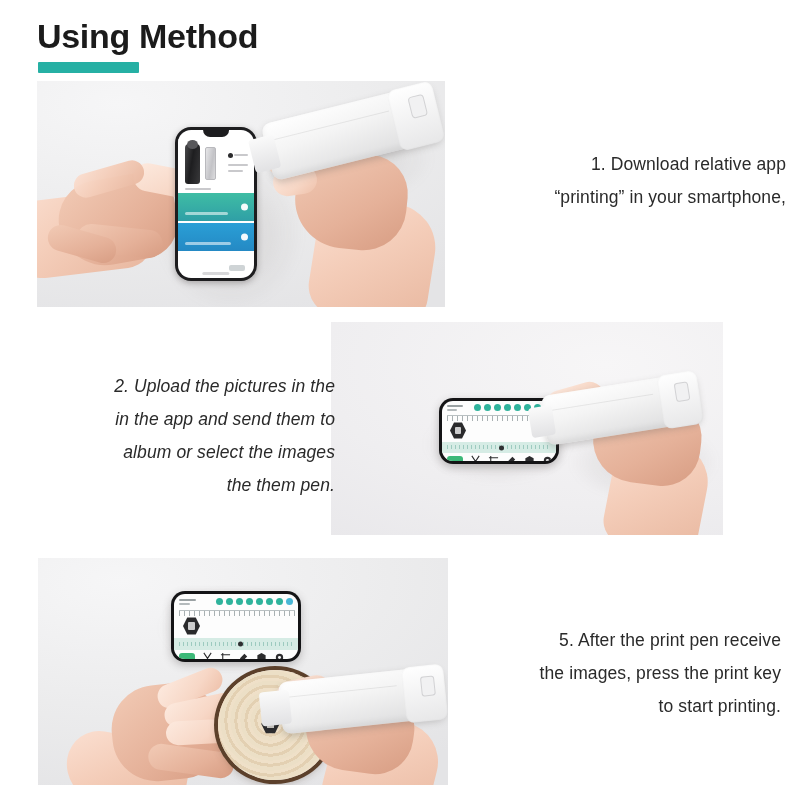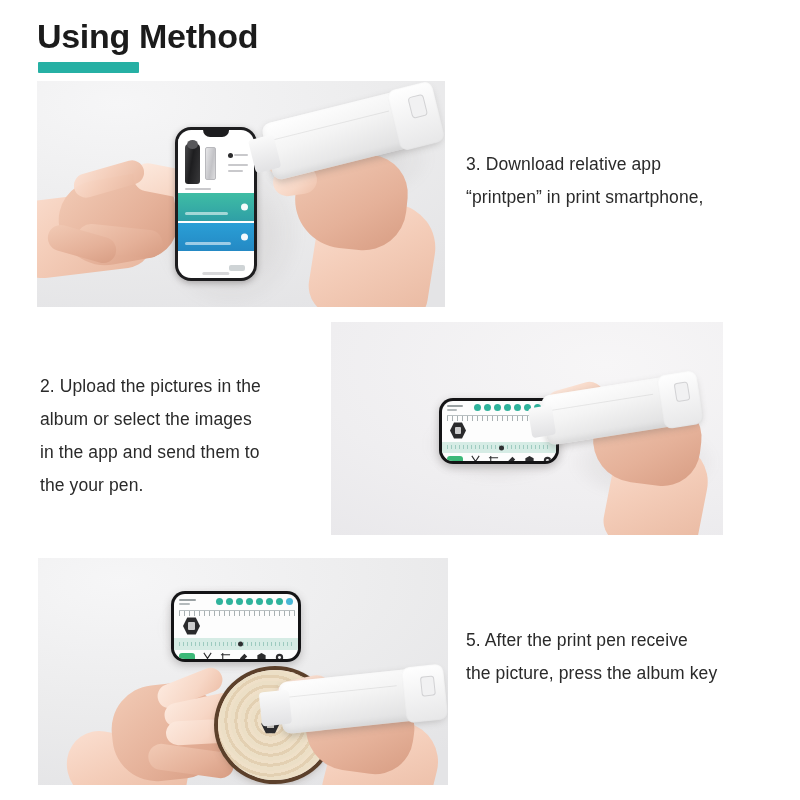--- a/index.html
+++ b/index.html
@@ -2,21 +2,21 @@
 <html><head>
 <meta charset="utf-8">
 <style>
   html,body{margin:0;padding:0;}
   body{
     width:800px;height:800px;background:#ffffff;
     font-family:"Liberation Sans", sans-serif;
     -webkit-font-smoothing:antialiased;
     overflow:hidden;position:relative;
   }
-  .page{position:relative;width:800px;height:800px;}
+  .page{position:relative;width:800px;height:800px;text-align:right;}
 
   
   .page-title{
     position:absolute;left:37px;top:14px;
     font-size:34px;line-height:44px;font-weight:700;
     color:#1b1b1b;letter-spacing:-.3px;
   }
   .title-rule{
     position:absolute;left:38px;top:62px;
     width:101px;height:11px;border-radius:1px;
@@ -180,21 +180,21 @@
     content:"";position:absolute;left:30%;top:28%;width:40%;height:44%;
     background:#ddd9d4;opacity:.85;
   }
 
   
   .step{
     position:absolute;color:#2a2a2a;
     font-size:17.5px;line-height:33px;font-weight:400;letter-spacing:.1px;
   }
   #step-1{left:466px;top:148px;width:320px;}
-  #step-2{left:40px;top:370px;width:295px;}
+  #step-2{left:40px;top:370px;width:295px;font-style:italic;}
   #step-3{left:466px;top:624px;width:315px;}
   .step .ln{display:block;white-space:nowrap;}
 </style>
 </head>
 <body>
 
 <div class="page">
 
   <div class="page-title" style="color: rgb(27, 27, 27);">Using Method</div>
   <div class="title-rule" style="background:#26b0a4"></div>
@@ -257,22 +257,22 @@
 
     <div class="pen" style="left:228px;top:22px;width:174px;height:58px;transform:rotate(-14deg);">
       <div class="seam" style="left:8px;top:17px;width:120px;height:1px;"></div>
       <div class="cap" style="right:-2px;top:-2px;width:46px;height:62px;"></div>
       <div class="slot" style="right:9px;top:9px;width:16px;height:22px;border-radius:4px;"></div>
       <div class="nose" style="left:-16px;top:12px;width:26px;height:34px;"></div>
     </div>
   </div>
 
   <div class="step" id="step-1">
-    <span class="ln">3. Download relative app</span>
-    <span class="ln">“printpen” in print smartphone,</span>
+    <span class="ln">1. Download relative app</span>
+    <span class="ln">“printing” in your smartphone,</span>
   </div>
 
   <div class="photo" id="photo-2">
     <div class="bg-wall warm"></div>
 
     <div class="shadow-soft" style="left:92px;top:82px;width:150px;height:80px;"></div>
     <div class="shadow-soft" style="left:238px;top:100px;width:150px;height:80px;"></div>
 
     <div class="phone-l" style="left:108px;top:76px;width:120px;height:66px;">
       <div class="screen">
@@ -341,23 +341,23 @@
     <div class="pen" style="left:212px;top:62px;width:156px;height:50px;transform:rotate(-9deg);">
       <div class="seam" style="left:8px;top:15px;width:104px;height:1px;"></div>
       <div class="cap" style="right:-2px;top:-2px;width:40px;height:54px;"></div>
       <div class="slot" style="right:8px;top:8px;width:14px;height:19px;"></div>
       <div class="nose" style="left:-14px;top:10px;width:24px;height:30px;"></div>
     </div>
   </div>
 
   <div class="step" id="step-2">
     <span class="ln">2. Upload the pictures in the</span>
+    <span class="ln">in the app and send them to</span>
     <span class="ln">album or select the images</span>
-    <span class="ln">in the app and send them to</span>
-    <span class="ln">the your pen.</span>
+    <span class="ln">the them pen.</span>
   </div>
 
   <div class="photo" id="photo-3">
     <div class="bg-wall"></div>
 
     <div class="shadow-soft" style="left:120px;top:30px;width:150px;height:80px;"></div>
     <div class="shadow-soft" style="left:168px;top:122px;width:130px;height:110px;"></div>
 
     <div class="phone-l" style="left:133px;top:33px;width:130px;height:71px;">
       <div class="screen">
@@ -443,16 +443,17 @@
     <div class="pen" style="left:242px;top:116px;width:164px;height:52px;transform:rotate(-6deg);">
       <div class="seam" style="left:8px;top:15px;width:110px;height:1px;"></div>
       <div class="cap" style="right:-2px;top:-2px;width:42px;height:56px;"></div>
       <div class="slot" style="right:8px;top:9px;width:14px;height:20px;"></div>
       <div class="nose" style="left:-20px;top:8px;width:30px;height:34px;"></div>
     </div>
   </div>
 
   <div class="step" id="step-3">
     <span class="ln">5. After the print pen receive</span>
-    <span class="ln">the picture, press the album key</span>
+    <span class="ln">the images, press the print key</span>
+    <span class="ln">to start printing.</span>
   </div>
 
 </div>
 
 </body></html>

